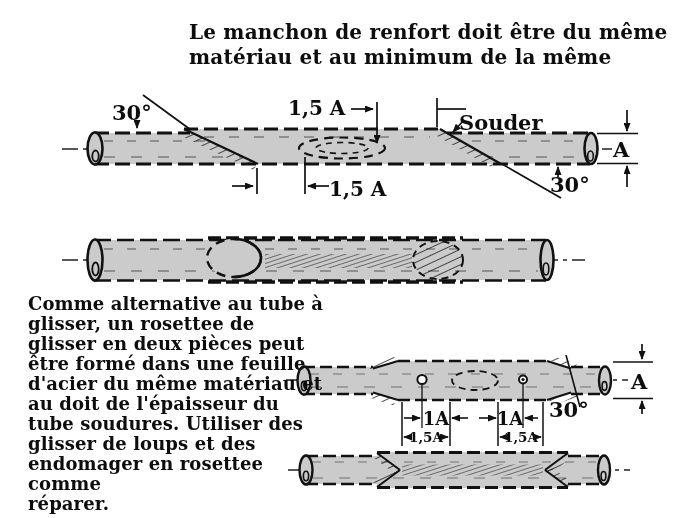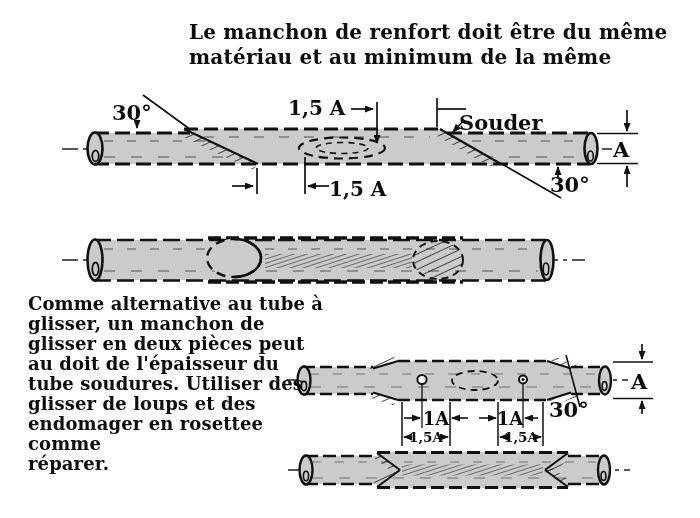--- a/index.html
+++ b/index.html
@@ -194,22 +194,24 @@
   </g>
 </svg>
 
 <div class="title">
   <div>Le manchon de renfort doit être du même</div>
   <div>matériau et au minimum de la même</div>
 </div>
 
 <div class="note">
   <div>Comme alternative au tube à</div>
-  <div>glisser, un manchon de</div>
+  <div>glisser, un rosettee de</div>
   <div>glisser en deux pièces peut</div>
+  <div>être formé dans une feuille</div>
+  <div>d'acier du même matériau et</div>
   <div>au doit de l'épaisseur du</div>
   <div>tube soudures. Utiliser des</div>
   <div>glisser de loups et des</div>
   <div>endomager en rosettee comme</div>
   <div>réparer.</div>
 </div>
 
 </div>
 
 </body></html>

